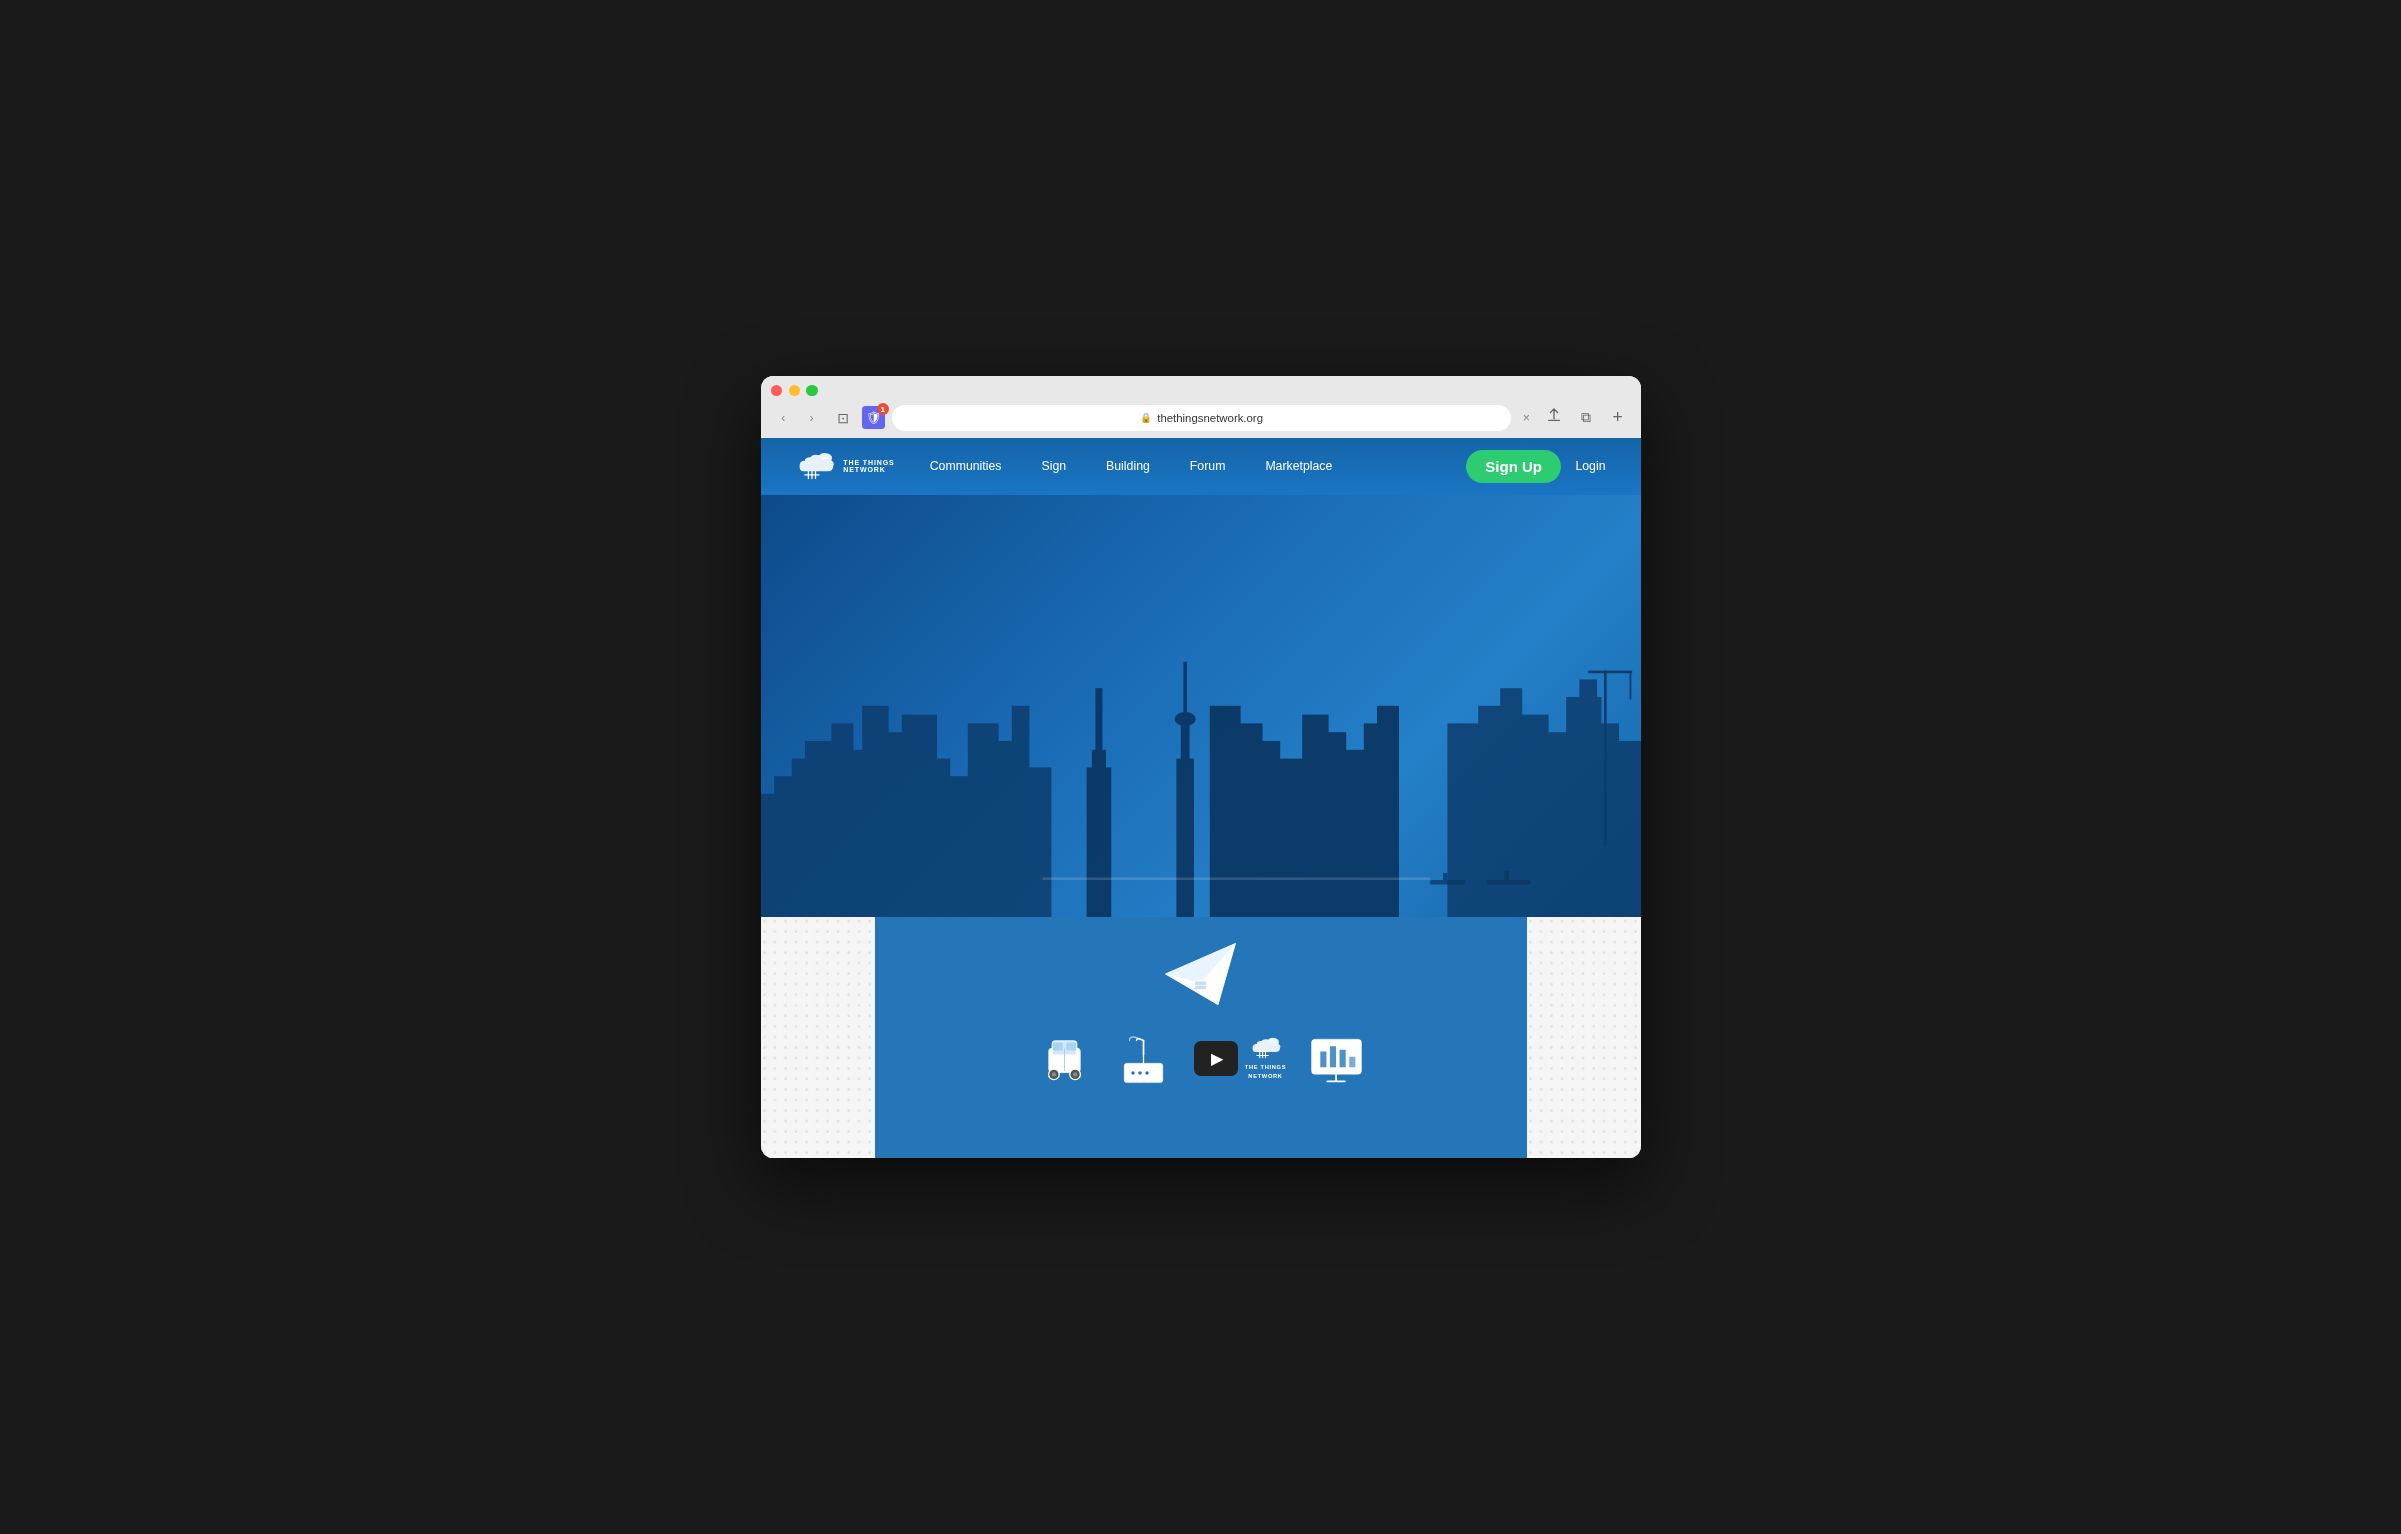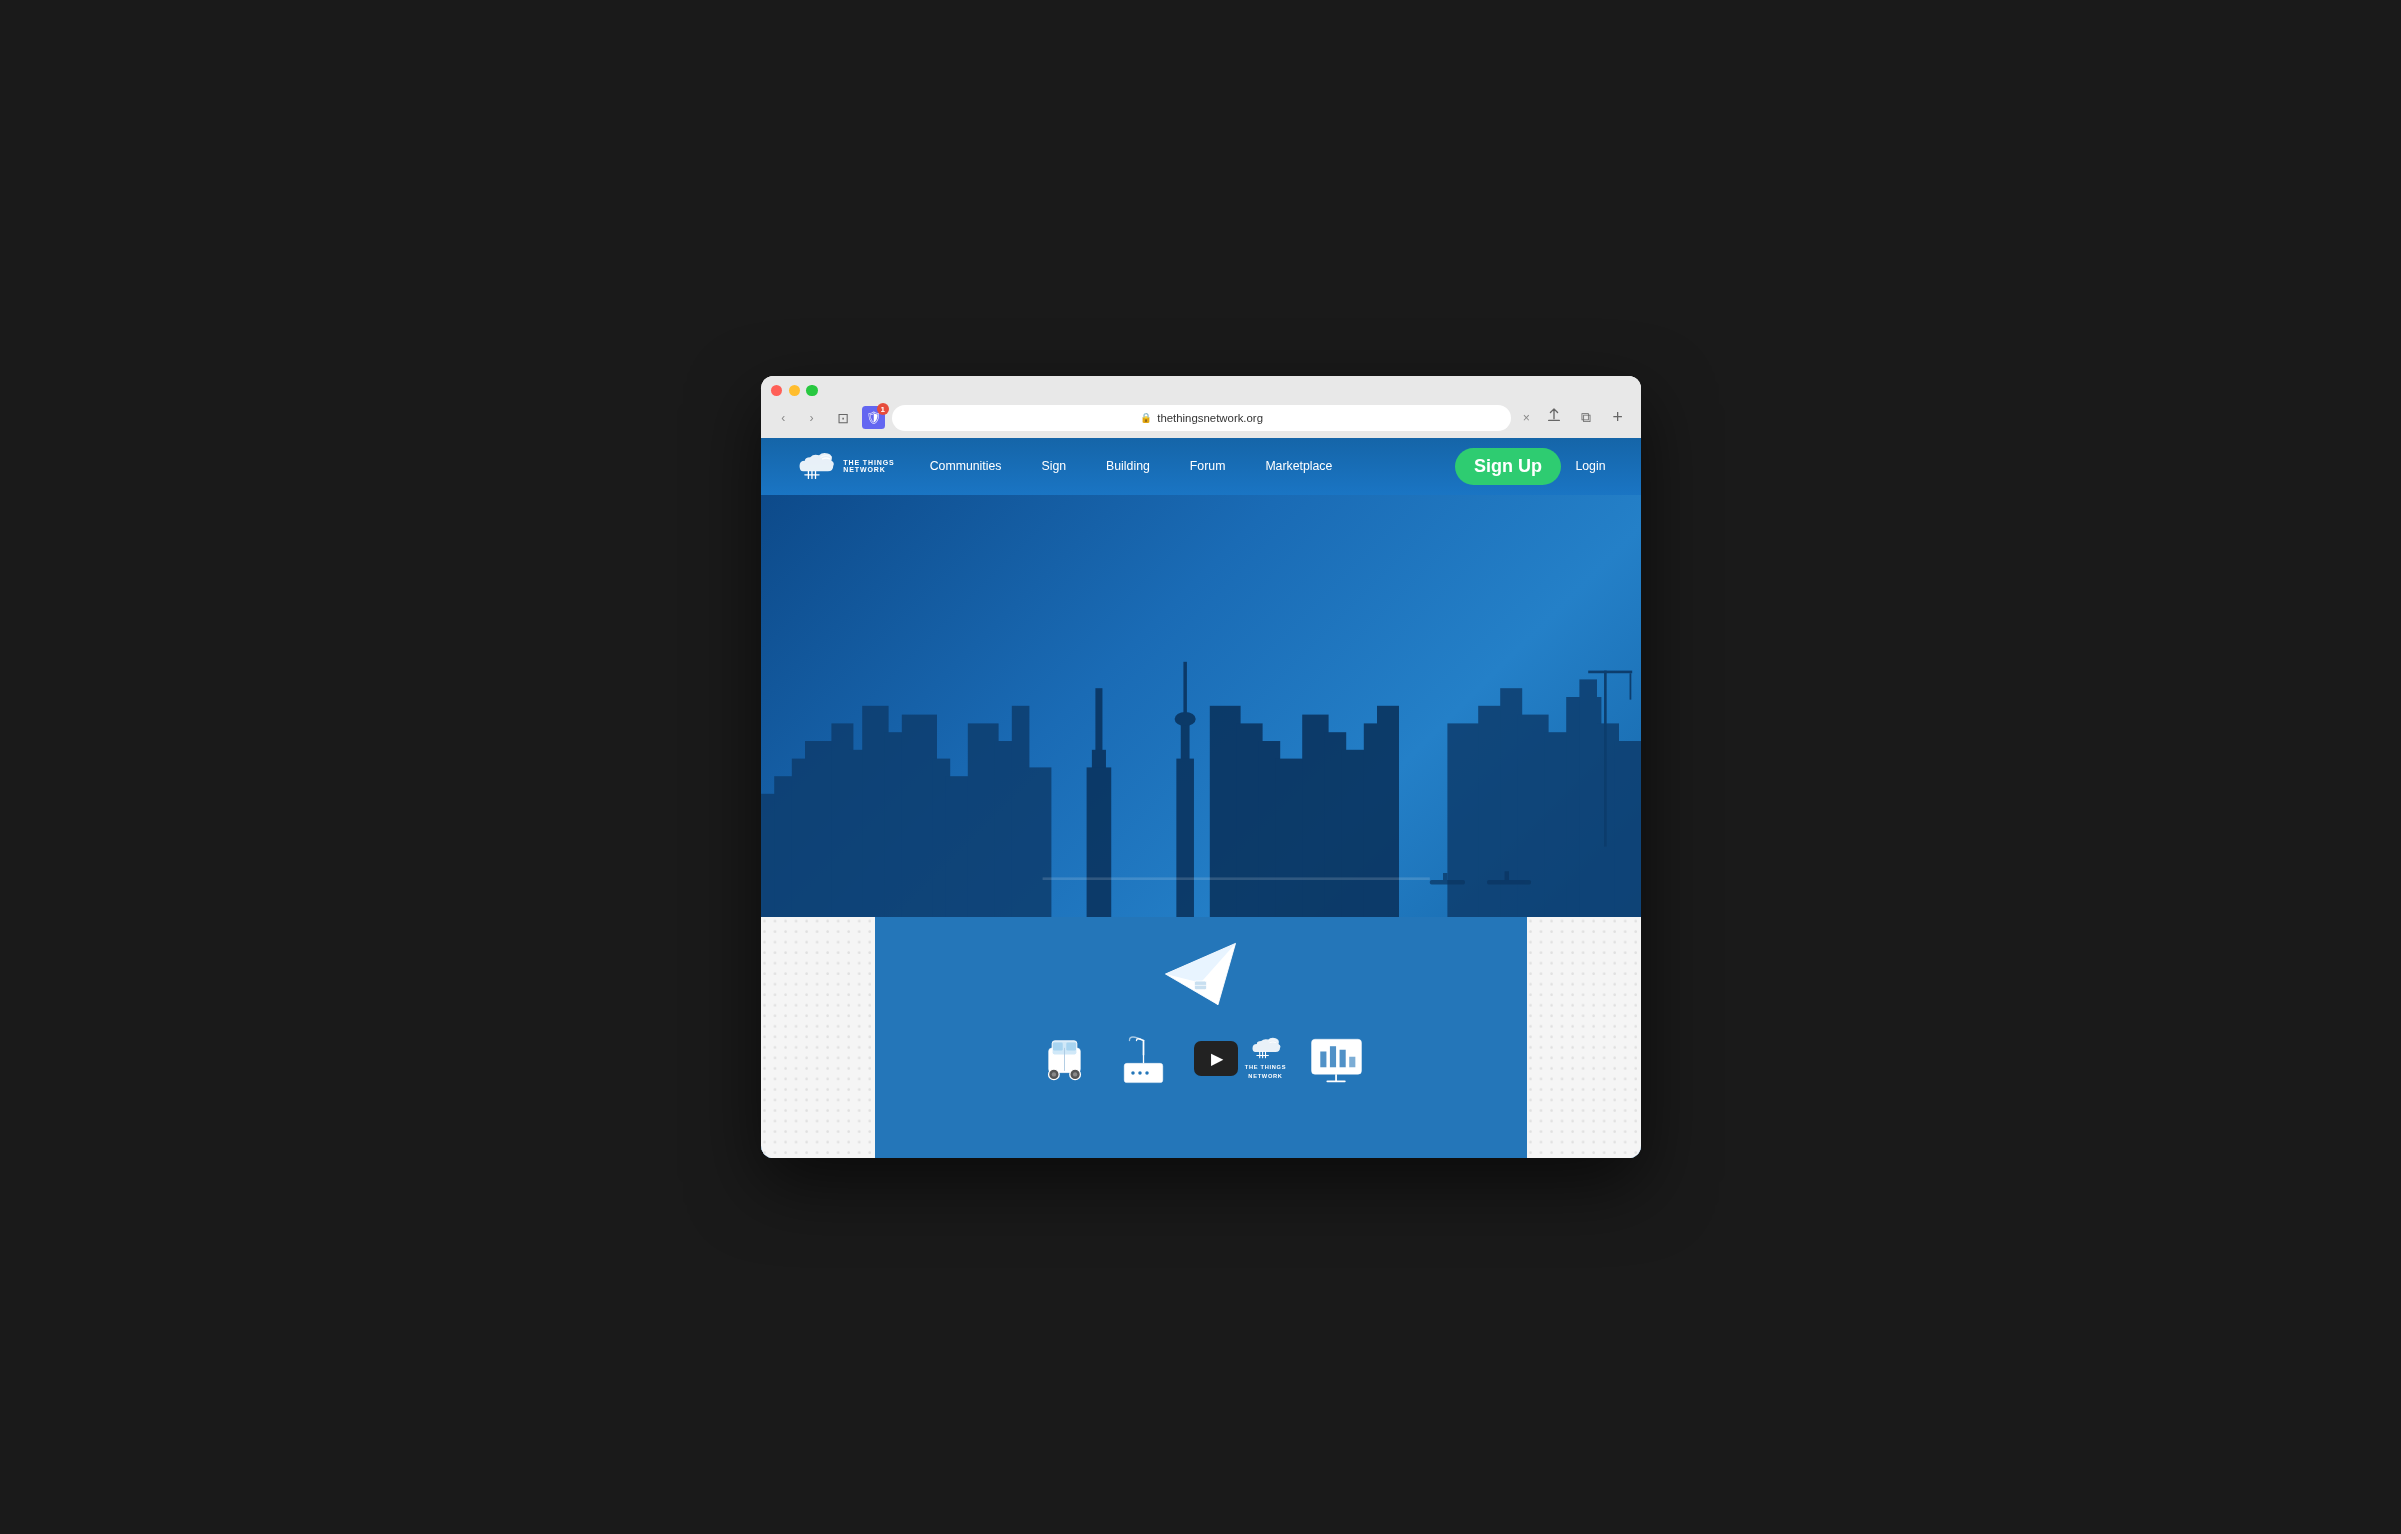--- a/index.html
+++ b/index.html
@@ -180,21 +180,21 @@
       font-weight: 400;
       cursor: pointer;
     }
 
     .nav-signup-btn {
       background: #2ecc71;
       color: #fff;
       border: none;
       border-radius: 19.4px;
       padding: 8px 19.4px;
-      font-size: 18px;
+      font-size: 15px;
       font-weight: 600;
       cursor: pointer;
     }
 
     .nav-login {
       color: #fff;
       font-size: 12.3px;
       text-decoration: none;
       cursor: pointer;
       margin-left: 14px;

